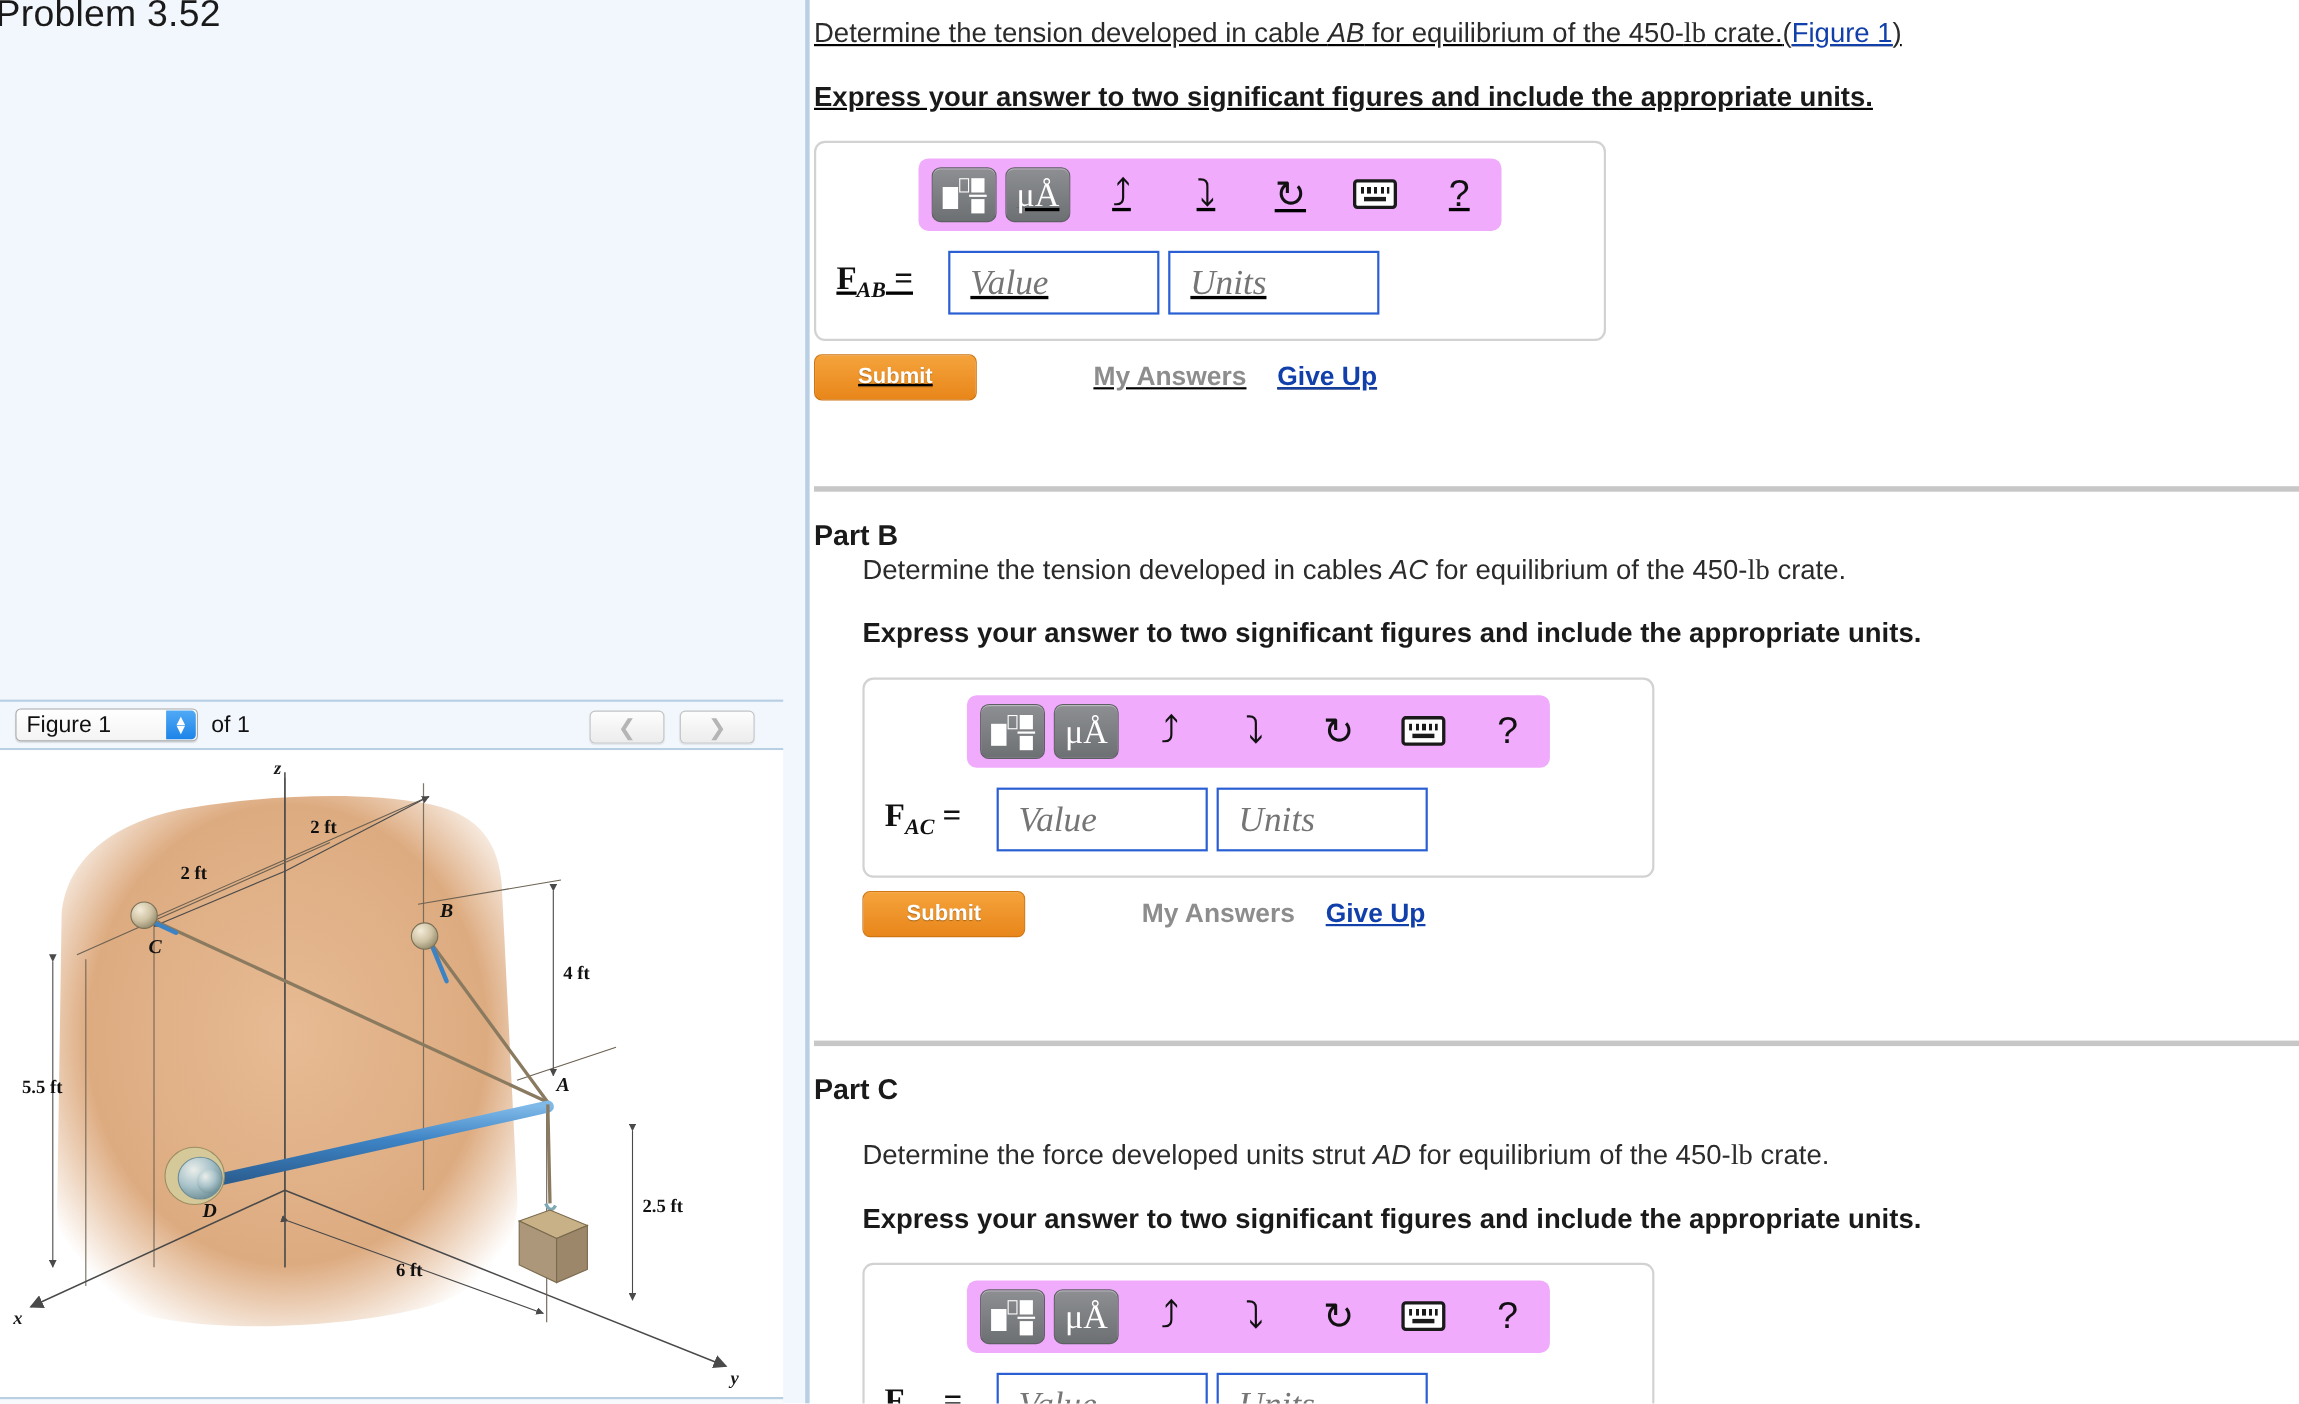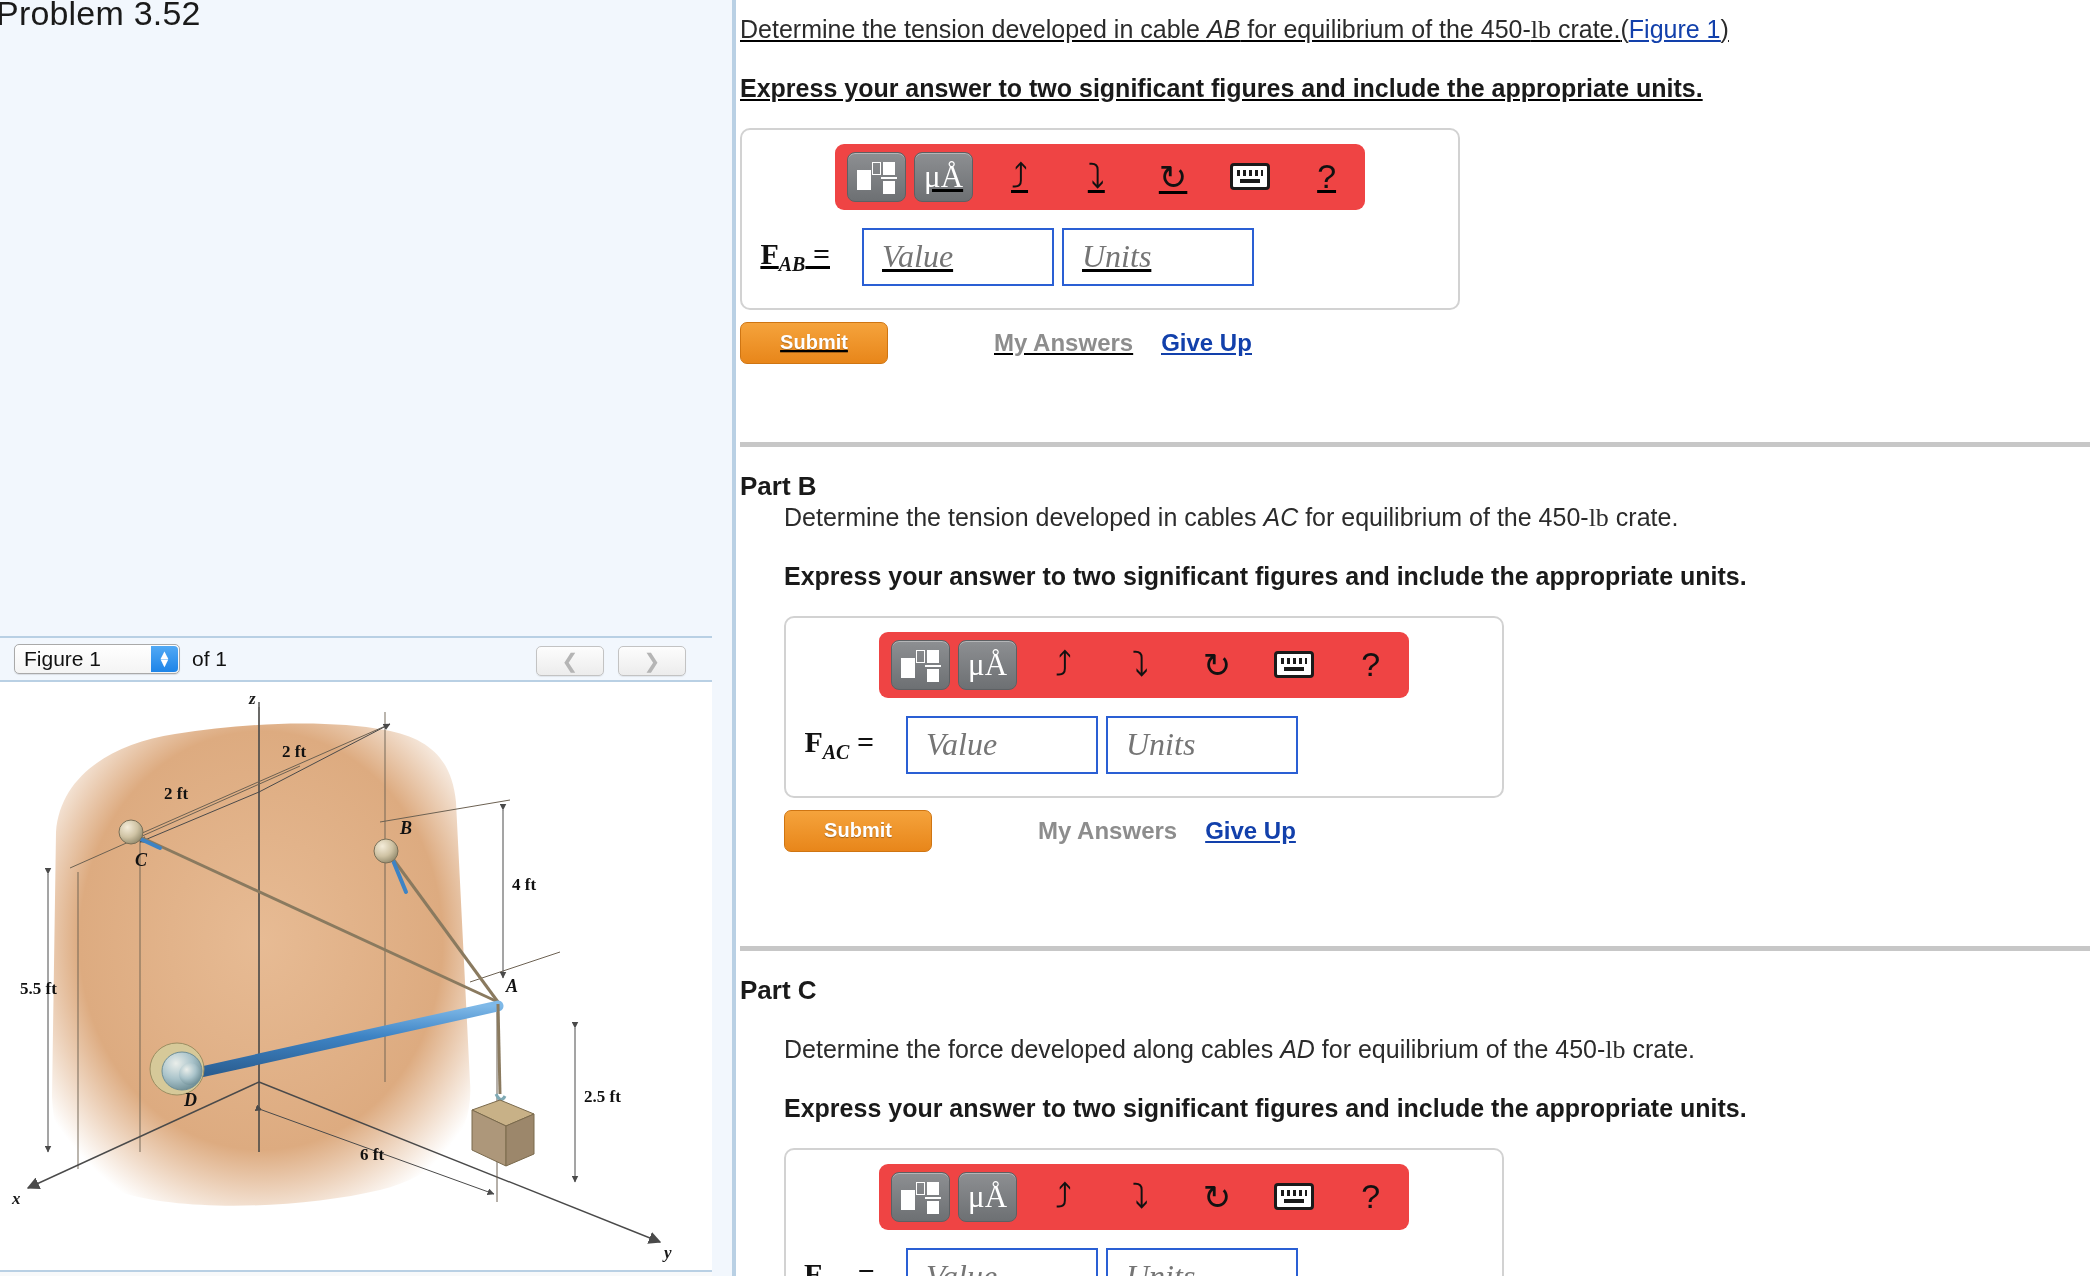--- a/index.html
+++ b/index.html
@@ -118,21 +118,21 @@
   .answer-box {
     border: 2px solid #d2d2d2;
     border-radius: 10px;
     background: #fff;
     width: 720px;
     padding: 14px 0 22px 0;
   }
   .mathbar {
     margin: 0 auto;
     width: 530px; height: 66px;
-    background: #ef4444;
+    background: #f0abfc;
     border-radius: 9px;
     display: flex; align-items: center;
     padding-left: 12px;
     gap: 0px;
     justify-content: space-between;
   }
   .gray-btn {
     width: 60px; height: 50px;
     background: linear-gradient(#8d8f92, #6d7073);
     border: 1px solid #5d6063;
@@ -468,21 +468,21 @@
         <span class="give-up">Give Up</span>
       </div>
     </div>
 
     <div style="position:absolute; left:0; top:946px; width:1300px;">
       <div class="part-rule" style="margin-right:-60px;"></div>
 
       <div class="part-heading" style="margin-top:24px;">Part C</div>
 
       <p class="q-text" style="margin-top:28px; margin-left:44px;">
-        <span>Determine the force developed along cables </span><em>AD</em><span> for equilibrium of the 450-</span><span class="serif-inline">lb</span><span> crate.</span>
+        <span>Determine the force developed units strut </span><em>AD</em><span> for equilibrium of the 450-</span><span class="serif-inline">lb</span><span> crate.</span>
       </p>
 
       <p class="q-bold" style="margin-top:26px; margin-left:44px;">Express your answer to two significant figures and include the appropriate units.</p>
 
       <div class="answer-box" style="margin-top:24px; margin-left:44px;">
 
         <div class="mathbar">
           <div class="gray-btn">
             <span class="tmpl-glyph">
               <i class="big"></i>

